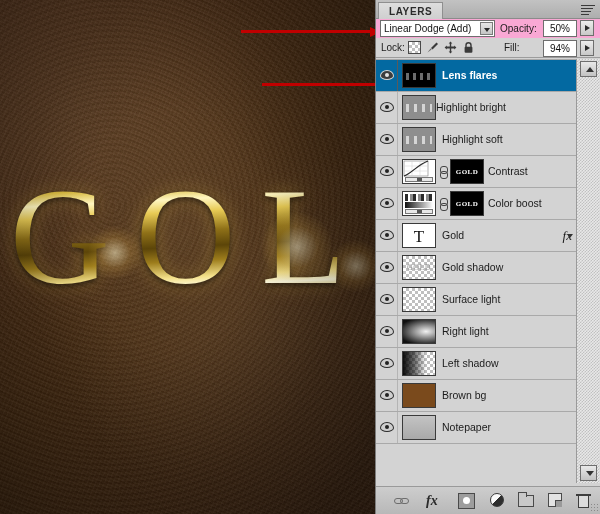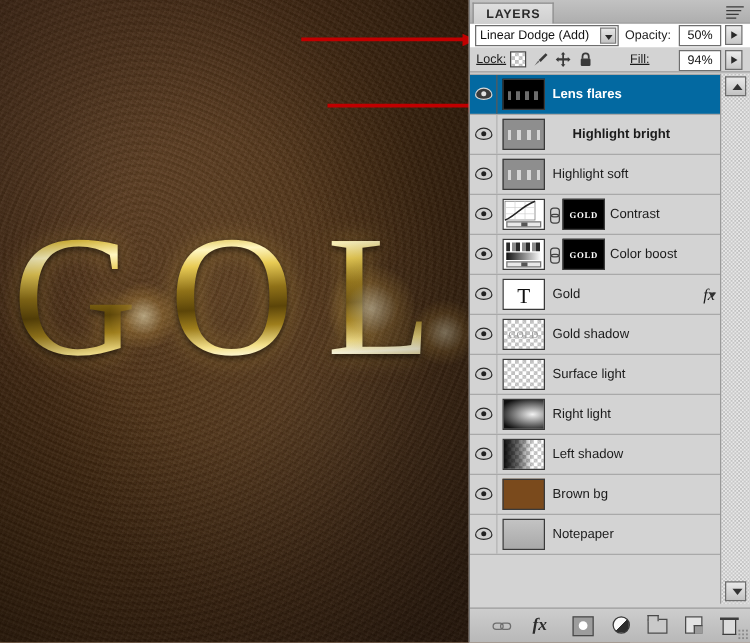--- a/index.html
+++ b/index.html
@@ -107,21 +107,21 @@
   }
   #panel-menu-icon { position: absolute; right: 3px; top: 3px; width: 16px; height: 13px; cursor: pointer; }
   #panel-menu-icon i {
     display: block; height: 1px; background: #3a3a3a; margin: 2px 0 0 0;
   }
   #panel-menu-icon i:nth-child(1){ width: 14px; }
   #panel-menu-icon i:nth-child(2){ width: 12px; }
   #panel-menu-icon i:nth-child(3){ width: 10px; }
   #panel-menu-icon i:nth-child(4){ width: 8px; }
 
-  .opt-row { position: relative; height: 19px; background: #ffffff; }
+  .opt-row { position: relative; height: 19px; background: #f9a8d4; }
   #blend-select {
     position: absolute; left: 4px; top: 1px; width: 115px; height: 17px;
     background: #fff; border: 1px solid #6e6e6e;
     font-size: 10px; line-height: 15px; padding-left: 3px; color: #111;
     white-space: nowrap; overflow: hidden;
   }
   .dd-btn {
     position: absolute; right: 1px; top: 1px; width: 13px; height: 13px;
     background: linear-gradient(#e6e6e6,#c4c4c4); border: 1px solid #7a7a7a;
   }
@@ -140,21 +140,21 @@
     border-left: 5px solid #2a2a2a;
   }
   .opt-label { position: absolute; font-size: 10px; color: #1c1c1c; line-height: 17px; top: 1px; }
   .num-field {
     position: absolute; height: 17px; top: 1px;
     background: #fff; border: 1px solid #6e6e6e;
     font-size: 10px; line-height: 15px; text-align: center; color: #111;
   }
 
   #lock-row { position: relative; height: 20px; background: #d3d3d3; border-bottom: 1px solid #9c9c9c; }
-  #lock-row .opt-label { left: 5px; text-decoration: underline; }
+  #lock-row .opt-label { left: 5px; }
   .lock-ico { position: absolute; top: 3px; width: 13px; height: 13px; }
 
   
   #layer-list {
     position: absolute; left: 0; top: 59px; right: 0; height: 424px;
     background: #d3d3d3; overflow: hidden;
     border-top: 1px solid #a8a8a8;
   }
   .layer-row {
     position: relative; height: 32px; width: 200px;
@@ -400,21 +400,21 @@
         <div class="layer-row">
           <div class="eye-cell">
             <div class="eye">
               <div class="ball"></div>
               <div class="pupil"></div>
             </div>
           </div>
           <div class="thumb tb-gray">
             <div class="strip"></div>
           </div>
-          <div class="layer-name" style="left:82px;font-weight:bold;">Highlight bright</div>
+          <div class="layer-name" style="left:60px;">Highlight bright</div>
         </div>
         <div class="layer-row">
           <div class="eye-cell">
             <div class="eye">
               <div class="ball"></div>
               <div class="pupil"></div>
             </div>
           </div>
           <div class="thumb tb-gray">
             <div class="strip"></div>

